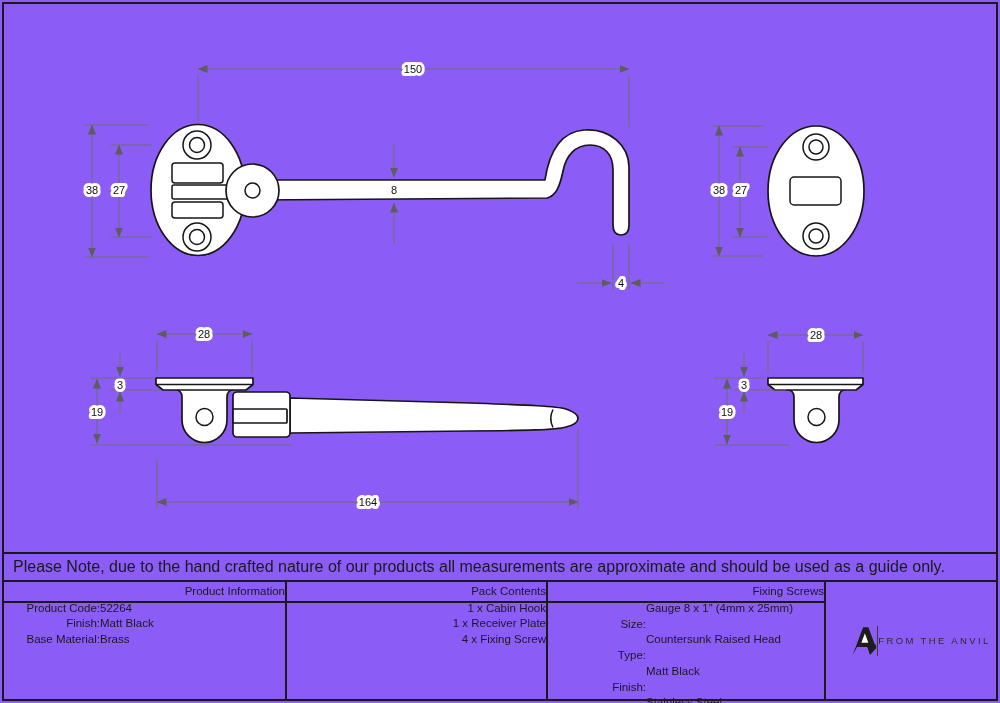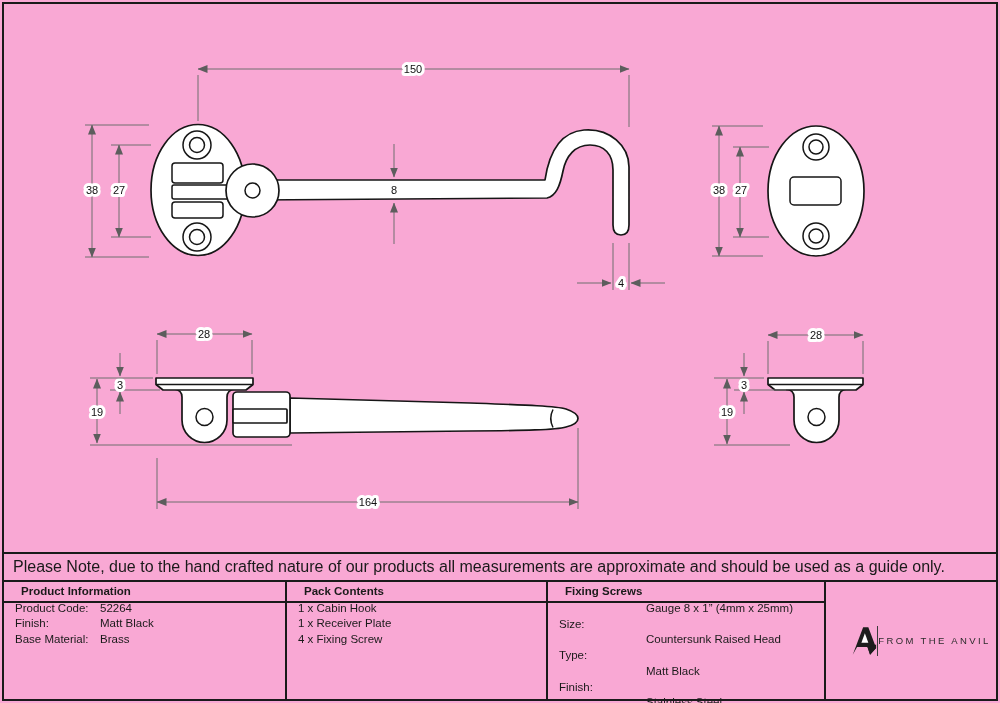--- a/index.html
+++ b/index.html
@@ -1,18 +1,18 @@
 <!DOCTYPE html>
 <html><head>
 <meta charset="utf-8">
 <style>
   html,body{margin:0;padding:0;background:#fff;}
   .sheet{
-    position:relative;width:1000px;height:703px;background:#f9a8d4;overflow:hidden;
-    font-family:"Liberation Sans",sans-serif;color:#1a1a1a;
+    position:relative;width:1000px;height:703px;background:#8b5cf6;overflow:hidden;
+    font-family:"Liberation Sans",sans-serif;color:#1a1a1a;text-align:right;
   }
   .page-border{position:absolute;inset:2px;border:2px solid #1a1a1a;pointer-events:none;}
   svg.drawing{position:absolute;left:0;top:0;}
 
   
   .outline{fill:#fff;stroke:#161616;stroke-width:1.7;stroke-linejoin:round;}
   .thin{fill:none;stroke:#161616;stroke-width:1.5;stroke-linejoin:round;}
   .dim{fill:none;stroke:#6e6e6e;stroke-width:1;}
   .dimtext{font:11px "Liberation Sans",sans-serif;fill:#111;text-anchor:middle;
            paint-order:stroke;stroke:#ffffff;stroke-width:6px;stroke-linejoin:round;}
@@ -25,21 +25,21 @@
   }
 
   
   .col{position:absolute;top:582px;bottom:4px;box-sizing:border-box;}
   .col-1{left:4px;width:281px;}
   .col-2{left:285px;width:261px;border-left:2px solid #1a1a1a;}
   .col-3{left:546px;width:278px;border-left:2px solid #1a1a1a;}
   .col-4{left:824px;width:192px;border-left:2px solid #1a1a1a;
          display:flex;align-items:center;justify-content:center;}
   .thead-line{position:absolute;left:4px;top:601px;width:820px;border-top:2px solid #1a1a1a;}
-  .col-title{height:19px;line-height:19px;padding-left:17px;font-size:11.5px;font-weight:bold;}
+  .col-title{height:19px;line-height:19px;padding-left:17px;font-size:11.5px;}
   .col-body{padding:0 0 0 11px;font-size:11.5px;line-height:15.3px;}
   .kv{display:flex;}
   .kv .k{width:85px;flex:none;}
   .col-3 .kv .k{width:87px;margin-top:16px;}
 
   
   .brand-sep{width:1px;height:30px;background:#3a3a3a;}
   .brand-text{font-size:9.5px;letter-spacing:2.4px;color:#2b2b2b;white-space:nowrap;}
 </style>
 </head>

